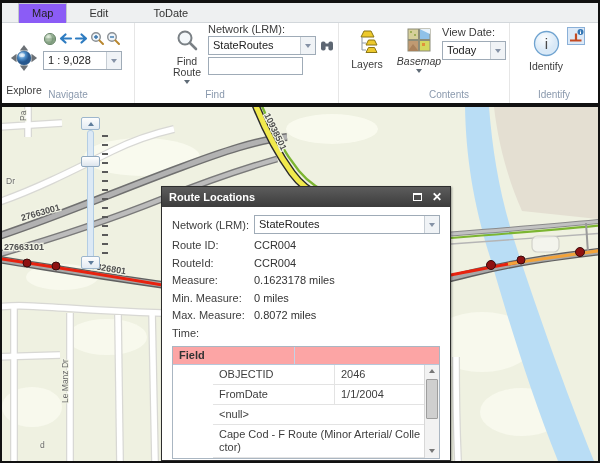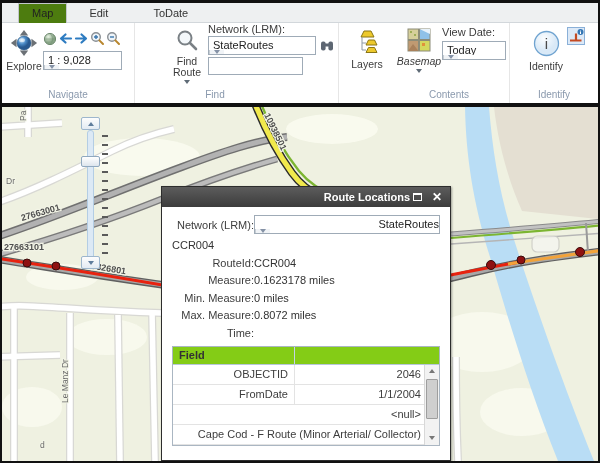--- a/index.html
+++ b/index.html
@@ -3,32 +3,32 @@
 <meta charset="utf-8">
 <style>
   html,body{margin:0;padding:0;background:#888;}
   *{box-sizing:border-box;font-family:"Liberation Sans",sans-serif;}
   .screen{position:relative;width:600px;height:463px;background:#111;overflow:hidden;}
 
   
   .ribbon{position:absolute;left:2px;top:3px;width:596px;height:100px;background:#fff;}
   .tabbar{position:relative;height:20px;background:#eef0f1;border-bottom:1px solid #d2d7db;display:flex;align-items:flex-end;padding-left:16px;}
   .tab{position:relative;font-size:11px;color:#333;padding:3px 13px 3px 13px;cursor:default;}
-  .tab.active{background:#4d7c0f;border:1px solid #c2c7cc;border-bottom:none;z-index:3;margin-bottom:-1px;padding-bottom:4px;color:#222;}
+  .tab.active{background:#8b5cf6;border:1px solid #c2c7cc;border-bottom:none;z-index:3;margin-bottom:-1px;padding-bottom:4px;color:#222;}
   .rbody{position:relative;height:80px;background:#fff;font-size:11px;color:#333;}
   .rgroup{position:absolute;top:0;height:80px;border-right:1px solid #e6e6e6;}
   .g-nav{left:0;width:133px;} .g-find{left:133px;width:204px;} .g-cont{left:337px;width:171px;} .g-ident{left:508px;width:88px;border-right:none;}
   .grouplabel{position:absolute;bottom:3px;left:0;width:100%;text-align:center;font-size:10px;color:#8a99ad;}
   .g-find .grouplabel{width:160px;} .g-cont .grouplabel{left:60px;width:100px;}
   .bigbtn{position:absolute;display:flex;flex-direction:column;align-items:center;cursor:pointer;}
   .bigbtn .lbl{font-size:10.5px;color:#3c3c3c;margin-top:1px;white-space:nowrap;}
   .caret{width:0;height:0;border-left:3.5px solid transparent;border-right:3.5px solid transparent;border-top:4px solid #5f6b76;}
   .iconrow{position:absolute;left:40px;top:8px;display:flex;gap:1px;align-items:center;}
   .iconrow .ic{width:15px;height:15px;display:flex;align-items:center;justify-content:center;cursor:pointer;}
-  .combo{display:flex;align-items:stretch;background:#fff;border:1px solid #9fabb7;height:19px;flex-direction:column;}
+  .combo{display:flex;align-items:stretch;background:#fff;border:1px solid #9fabb7;height:19px;}
   .combo .val{flex:1;font-size:11px;color:#222;padding:2px 0 0 4px;white-space:nowrap;overflow:hidden;}
   .combo .btn{width:15px;background:#f0f3f6;border-left:1px solid #c6cdd4;display:flex;align-items:center;justify-content:center;cursor:pointer;}
   .combo .btn .caret{border-top-color:#8592a6;}
   .tinput{position:absolute;border:1px solid #9fabb7;background:#fff;height:18px;font-size:11px;padding:1px 4px;}
   .riblabel{position:absolute;font-size:11px;color:#3c3c3c;white-space:nowrap;}
 
   
   .divider{position:absolute;left:0;top:103px;width:600px;height:4px;background:#111;}
 
   
@@ -39,40 +39,40 @@
   
   .slider{position:absolute;left:79px;top:10px;width:28px;height:152px;z-index:5;}
   .sbtn{position:absolute;left:0;width:19px;height:13px;background:linear-gradient(#fdfdfd,#e3ebf3);border:1px solid #9db6cd;border-radius:2px;display:flex;align-items:center;justify-content:center;cursor:pointer;}
   .sbtn .up{width:0;height:0;border-left:3.5px solid transparent;border-right:3.5px solid transparent;border-bottom:4px solid #5f7d9c;}
   .sbtn .dn{width:0;height:0;border-left:3.5px solid transparent;border-right:3.5px solid transparent;border-top:4px solid #5f7d9c;}
   .strack{position:absolute;left:6px;top:13px;width:7px;height:135px;background:#dce9f5;border:1px solid #b3cde4;border-radius:3px;}
   .shandle{position:absolute;left:0;top:39px;width:19px;height:11px;background:linear-gradient(#ffffff,#dde5ed);border:1px solid #8fa8bf;border-radius:2px;cursor:grab;z-index:2;}
   .sticks{position:absolute;left:21px;top:18px;width:6px;height:126px;background:repeating-linear-gradient(to bottom,#5a5a5a 0 2px,transparent 2px 9px);}
 
   
-  .dlg{position:absolute;left:159px;top:79px;width:290px;height:275px;background:#fff;border:1px solid #2d2d2d;z-index:10;box-shadow:1px 1px 2px rgba(0,0,0,.35);text-align:right;}
+  .dlg{position:absolute;left:159px;top:79px;width:290px;height:275px;background:#fff;border:1px solid #2d2d2d;z-index:10;box-shadow:1px 1px 2px rgba(0,0,0,.35);}
   .dlg-title{height:20px;background:linear-gradient(#5c5c5c,#3c3c3c);display:flex;align-items:center;color:#fff;}
   .dlg-title .t{flex:1;font-size:11px;font-weight:bold;padding-left:7px;}
   .wbtn{width:14px;height:14px;display:flex;align-items:center;justify-content:center;margin-right:6px;cursor:pointer;}
   .maxglyph{width:9px;height:8px;border:1px solid #fff;border-top:2px solid #fff;}
   .xglyph{color:#fff;font-size:12px;font-weight:bold;line-height:10px;}
   .dlg-body{position:relative;padding:8px 10px 0 10px;font-size:11px;color:#3d3d3d;}
   .frow{display:flex;align-items:center;margin-bottom:2px;}
   .frow .flbl{width:82px;flex:none;}
   .frow .fval{color:#333;}
   .trow-combo{display:flex;align-items:center;margin-bottom:4px;}
   .trow-combo .flbl{width:82px;flex:none;}
   .trow-combo .combo{flex:1;}
   .textrows{line-height:15.5px;margin-bottom:3px;}
   
   .dtable{margin-top:7px;border:1px solid #aab6c2;position:relative;}
-  .thead{display:flex;height:18px;background:#84cc16;border-bottom:1px solid #b7c7da;font-weight:bold;color:#333;align-items:center;}
+  .thead{display:flex;height:18px;background:#fca5a5;border-bottom:1px solid #b7c7da;font-weight:bold;color:#333;align-items:center;}
   .thead .c1{width:122px;padding-left:6px;border-right:1px solid #c3d3e6;align-self:stretch;display:flex;align-items:center;}
   .thead .c2{flex:1;padding-left:6px;}
-  .tbody{position:relative;}
+  .tbody{position:relative;margin-left:40px;}
   .trow{display:flex;border-bottom:1px solid #e3e3e3;}
   .trow:last-child{border-bottom:none;}
   .trow .c1{width:122px;padding:3px 6px;border-right:1px solid #e3e3e3;}
   .trow .c2{flex:1;padding:3px 18px 3px 6px;word-break:break-all;line-height:13px;}
   .vscroll{position:absolute;right:0;top:0;bottom:0;width:15px;background:#f2f2f2;border-left:1px solid #d8d8d8;}
   .varrow{position:absolute;left:0;width:14px;height:13px;display:flex;align-items:center;justify-content:center;cursor:pointer;}
   .varrow .up{width:0;height:0;border-left:3px solid transparent;border-right:3px solid transparent;border-bottom:4px solid #777;}
   .varrow .dn{width:0;height:0;border-left:3px solid transparent;border-right:3px solid transparent;border-top:4px solid #777;}
   .vthumb{position:absolute;left:1px;top:14px;width:12px;height:40px;background:#cfcfcf;border:1px solid #9e9e9e;border-radius:1px;cursor:grab;}
 </style>
@@ -84,21 +84,21 @@
   <div class="ribbon">
     <div class="tabbar">
       <div class="tab active">Map</div>
       <div class="tab" style="margin-left:9px;">Edit</div>
       <div class="tab" style="margin-left:19px;">ToDate</div>
     </div>
 
     <div class="rbody">
 
       <div class="rgroup g-nav">
-        <div class="bigbtn" style="left:2px;top:6px;width:40px;">
+        <div class="bigbtn" style="left:2px;top:21px;width:40px;gap:9px;">
           <span>
             <svg width="28" height="28" viewBox="0 0 30 30">
               <defs>
                   <radialGradient id="gExp" cx="35%" cy="30%">
                     <stop offset="0%" stop-color="#d8ecfb"></stop>
                     <stop offset="55%" stop-color="#4b8cc8"></stop>
                     <stop offset="100%" stop-color="#27588f"></stop>
                   </radialGradient>
                 </defs>
               <polygon points="15,1 19.5,7 10.5,7" fill="#6b7075"></polygon>
@@ -378,20 +378,21 @@
           <span class="flbl">Network (LRM):</span>
           <div class="combo">
             <span class="val">StateRoutes</span>
             <span class="btn">
                 <span class="caret"></span>
               </span>
           </div>
         </div>
         <div class="textrows">
           <div class="frow">
+              <span class="flbl">Route ID:</span>
               <span class="fval">CCR004</span>
             </div>
           <div class="frow">
               <span class="flbl">RouteId:</span>
               <span class="fval">CCR004</span>
             </div>
           <div class="frow">
               <span class="flbl">Measure:</span>
               <span class="fval">0.1623178 miles</span>
             </div>

